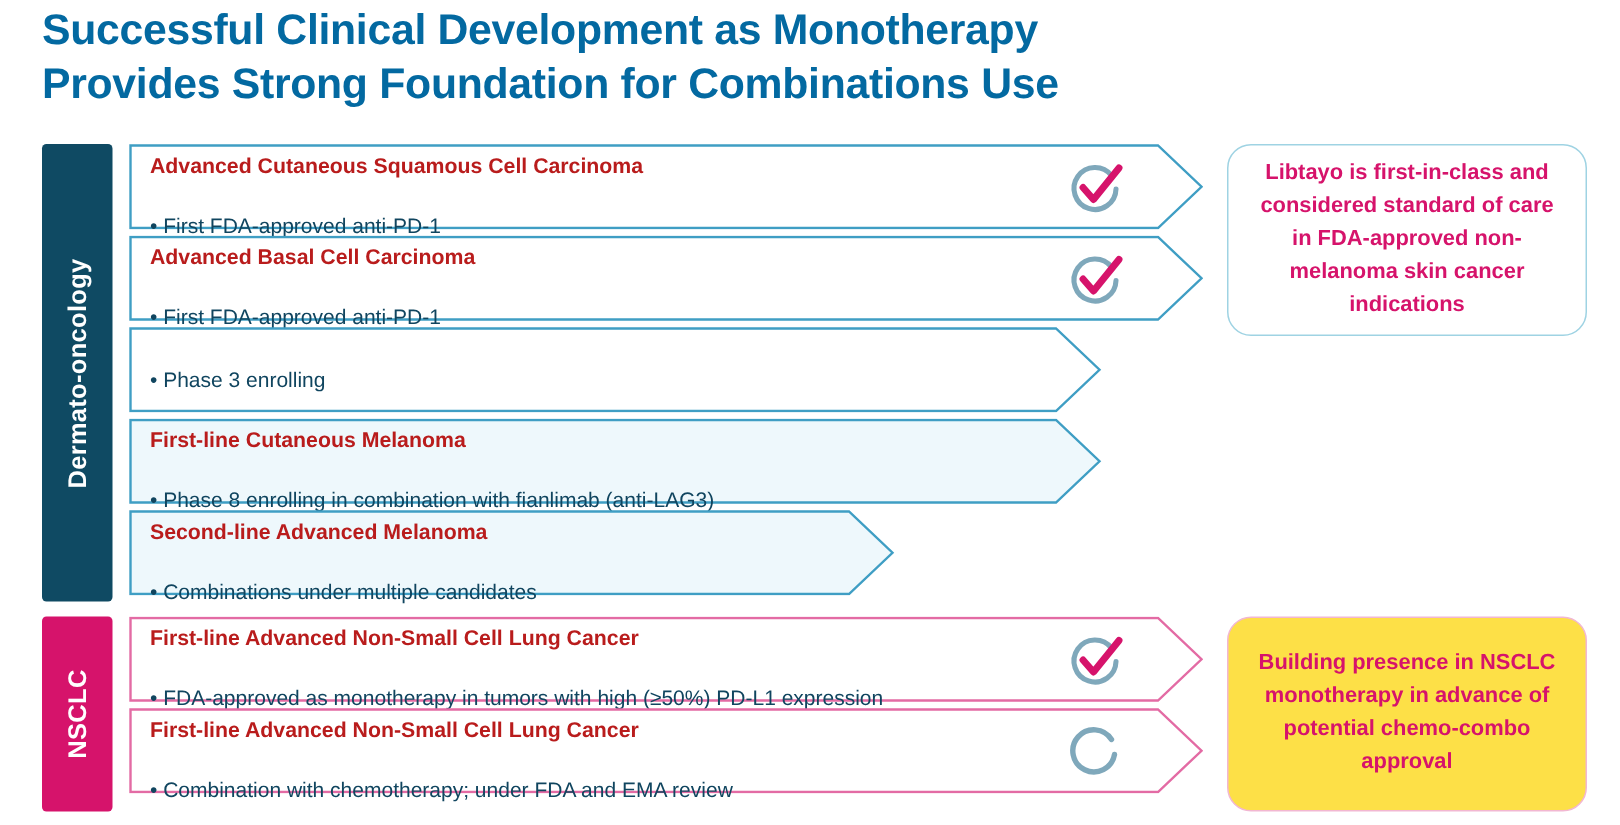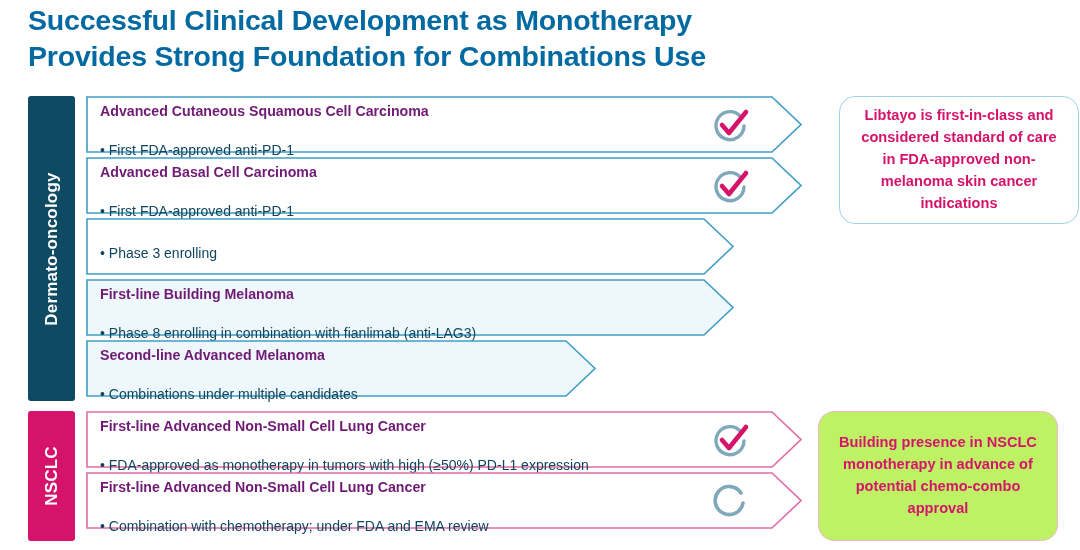--- a/index.html
+++ b/index.html
@@ -98,21 +98,21 @@
   }
   .row-text {
     position: absolute;
     left: 14px;
     top: 6px;
     width: 640px;
   }
   .row-head {
     font-size: 14.2px;
     font-weight: bold;
-    color: #701a75;
+    color: #b91c1c;
     line-height: 1.35;
   }
   .row-head.dark {
     color: #10455f;
   }
   .row-sub {
     font-size: 14px;
     color: #10455f;
     line-height: 1.35;
     margin-top: 20px;
@@ -143,29 +143,28 @@
     padding: 8px 14px;
     box-sizing: border-box;
   }
   .callout-derm {
     left: 790px;
     top: 0;
     width: 240px;
     height: 128px;
     border: 1.6px solid #9fd3e3;
     background: #ffffff;
-    margin-left: 21px;
   }
   .callout-nsclc {
     left: 790px;
     top: 315px;
     width: 240px;
     height: 130px;
     border: 1.6px solid #f2b7d2;
-    background: #bef264;
+    background: #fde047;
   }
   .callout span { display: block; }
 </style>
 </head>
 <body>
 
 <div class="slide">
 
   <div class="title">
     <span class="line">Successful Clinical Development as Monotherapy</span>
@@ -230,21 +229,21 @@
         </div>
       </div>
 
       <div class="row">
         <div class="chev">
           <svg width="716" height="57" viewBox="0 0 716 57">
             <path d="M1,1 H618 L647,28.5 L618,56 H1 Z" fill="#eef8fc" stroke="#3f9ec4" stroke-width="1.6"></path>
           </svg>
         </div>
         <div class="row-text">
-          <div class="row-head">First-line Building Melanoma</div>
+          <div class="row-head">First-line Cutaneous Melanoma</div>
           <div class="row-sub">• Phase 8 enrolling in combination with fianlimab (anti-LAG3)</div>
         </div>
       </div>
 
       <div class="row">
         <div class="chev">
           <svg width="716" height="57" viewBox="0 0 716 57">
             <path d="M1,1 H480 L509,28.5 L480,56 H1 Z" fill="#eef8fc" stroke="#3f9ec4" stroke-width="1.6"></path>
           </svg>
         </div>

